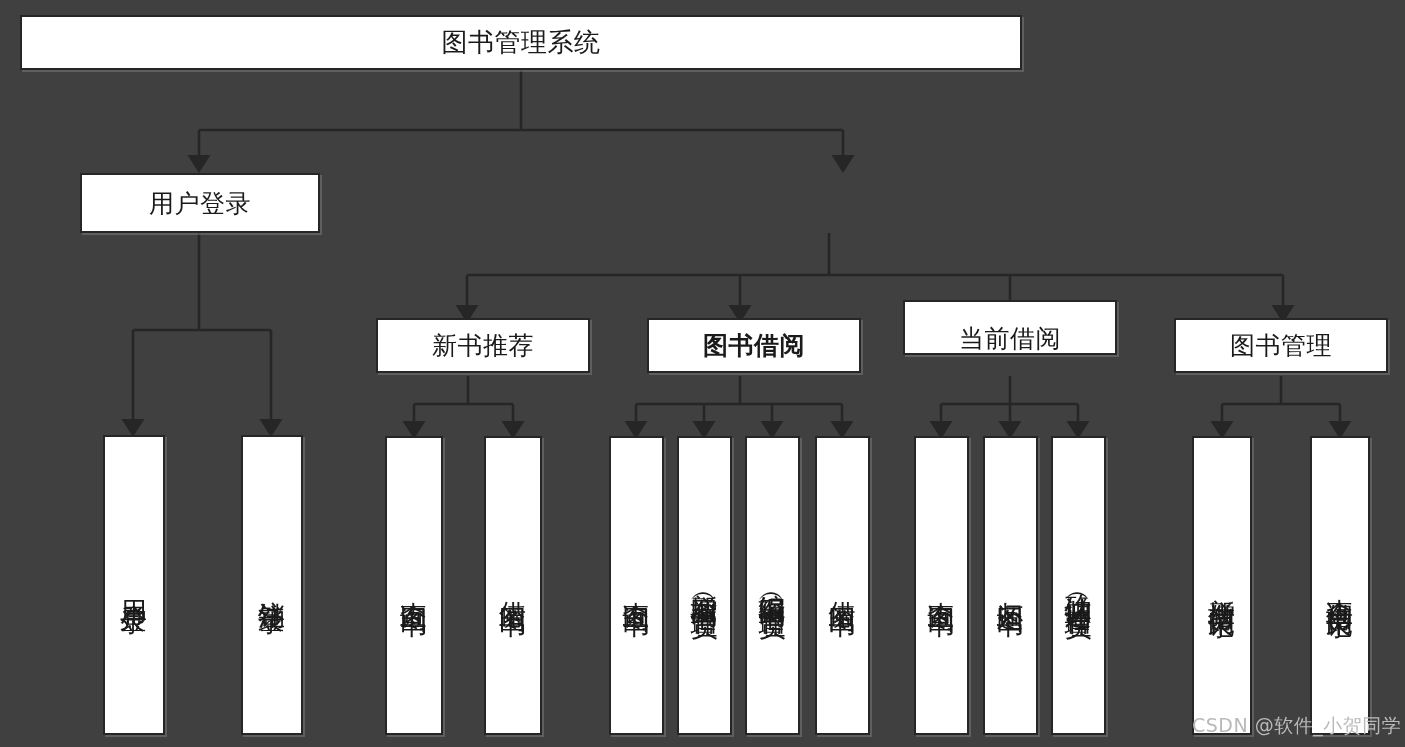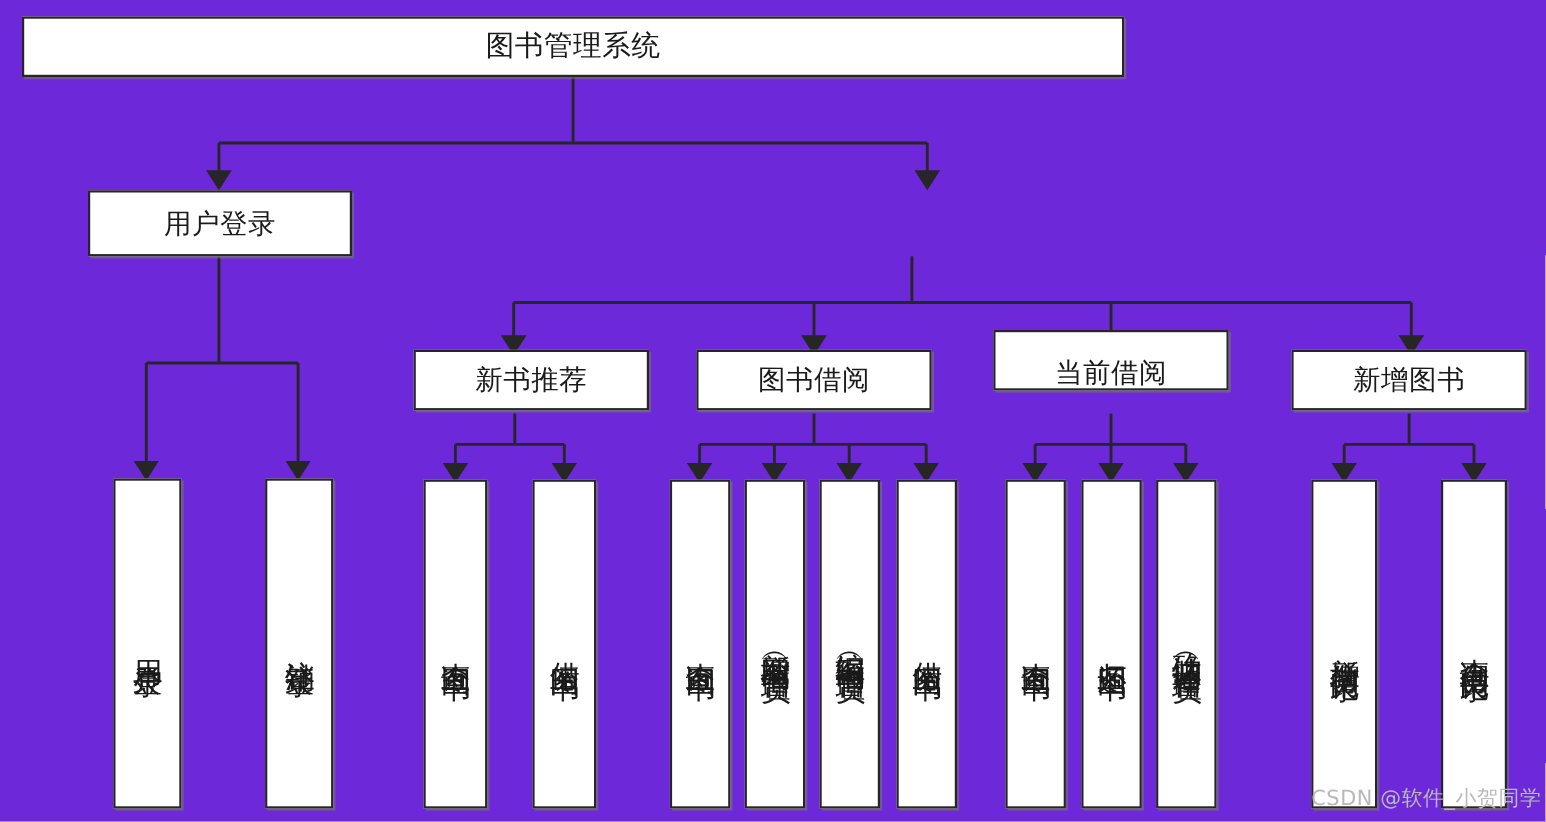--- a/index.html
+++ b/index.html
@@ -7,21 +7,21 @@
     padding: 0;
     background: #ffffff;
   }
   body {
     font-family: "DejaVu Sans", "Liberation Sans", sans-serif;
   }
   #canvas {
     position: relative;
     width: 1405px;
     height: 747px;
-    background: #6d28d9;
+    background: #404040;
     overflow: hidden;
   }
   svg.edges {
     position: absolute;
     left: 0;
     top: 0;
     width: 1405px;
     height: 747px;
     pointer-events: none;
   }
@@ -129,28 +129,28 @@
     <span class="label">图书管理系统</span>
   </div>
 
   <div class="node horiz" style="left:80px; top:173px; width:240px; height:60px;">
     <span class="label">用户登录</span>
   </div>
 
   <div class="node horiz" style="left:376px; top:318px; width:214px; height:55px;">
     <span class="label">新书推荐</span>
   </div>
-  <div class="node horiz" style="left:633px; top:318px; width:214px; height:55px;">
+  <div class="node horiz" style="left:647px; top:318px; width:214px; height:55px;font-weight:bold;">
     <span class="label">图书借阅</span>
   </div>
   <div class="node horiz" style="left:903px; top:300px; width:214px; height:55px;align-items:flex-end;">
     <span class="label">当前借阅</span>
   </div>
   <div class="node horiz" style="left:1174px; top:318px; width:214px; height:55px;">
-    <span class="label">新增图书</span>
+    <span class="label">图书管理</span>
   </div>
 
   <div class="node vert" style="left:103px; top:435px; width:62px; height:300px;">
     <span class="label">用户登录</span>
   </div>
   <div class="node vert" style="left:241px; top:435px; width:62px; height:300px;">
     <span class="label">注销登录</span>
   </div>
 
   <div class="node vert" style="left:385px; top:436px; width:58px; height:299px;">

